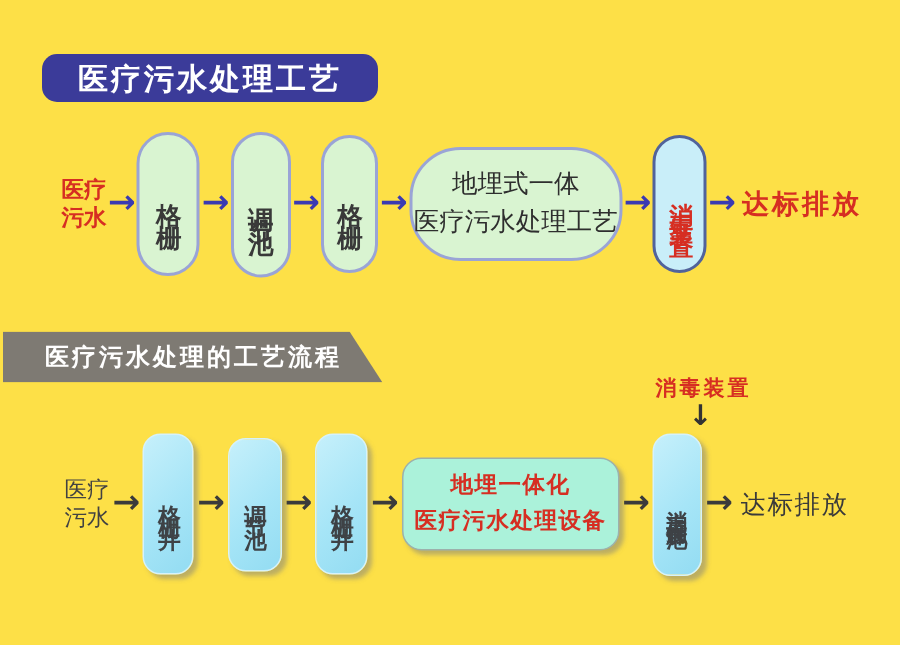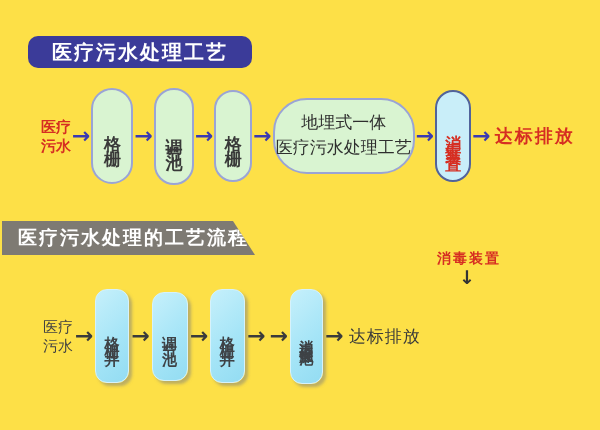--- a/index.html
+++ b/index.html
@@ -11,22 +11,22 @@
     position:absolute; left:28px; top:36px; width:224px; height:32px;
     background:var(--banner1_bg,#3b3b99); border-radius:10px;
     color:#fff; font-weight:bold; font-size:20px; letter-spacing:2px;
     display:flex; align-items:center; justify-content:center;
   }
   .banner2 {
     position:absolute; left:2px; top:221px; width:253px; height:34px;
     background:var(--banner2_bg,#7e7a73);
     clip-path:polygon(0 0, calc(100% - 22px) 0, 100% 100%, 0 100%);
     color:#fff; font-family:"Liberation Serif", serif; font-weight:bold;
-    font-size:19px; letter-spacing:2px;
-    display:flex; align-items:center; padding-left:16px;
+    font-size:16px; letter-spacing:2px;
+    display:flex; align-items:center; padding-left:28px;
   }
 
   
   .flow { position:absolute; display:flex; align-items:center; white-space:nowrap; }
   .row1 { left:33px; top:88px; height:96px; }
   .row2 { left:35px; top:288px; height:96px; }
 
   .arrow { font-family:"DejaVu Sans", sans-serif; font-weight:bold; line-height:1; flex:0 0 auto; }
   .ar1 { color:var(--blue_arrow,#3a3ab2); font-size:22px; margin:0 1px; }
   .ar2 { color:#3b3b3b; font-size:22px; margin:0 2px; }
@@ -146,20 +146,24 @@
     </div>
     <span class="arrow ar2">→</span>
     <div class="pill p2 b2b">
       <span class="vtext ls-md">调节池</span>
     </div>
     <span class="arrow ar2">→</span>
     <div class="pill p2 b2c">
       <span class="vtext ls-md">格栅井</span>
     </div>
     <span class="arrow ar2">→</span>
+    <div class="mainunit2">
+      <div>地埋一体化</div>
+      <div>医疗污水处理设备</div>
+    </div>
     <span class="arrow ar2">→</span>
     <div class="pill p2 b2d">
       <span class="vtext ls-sm">消毒接触池</span>
     </div>
     <span class="arrow ar2">→</span>
     <span class="out2">达标排放</span>
   </div>
 
 </div>
 

